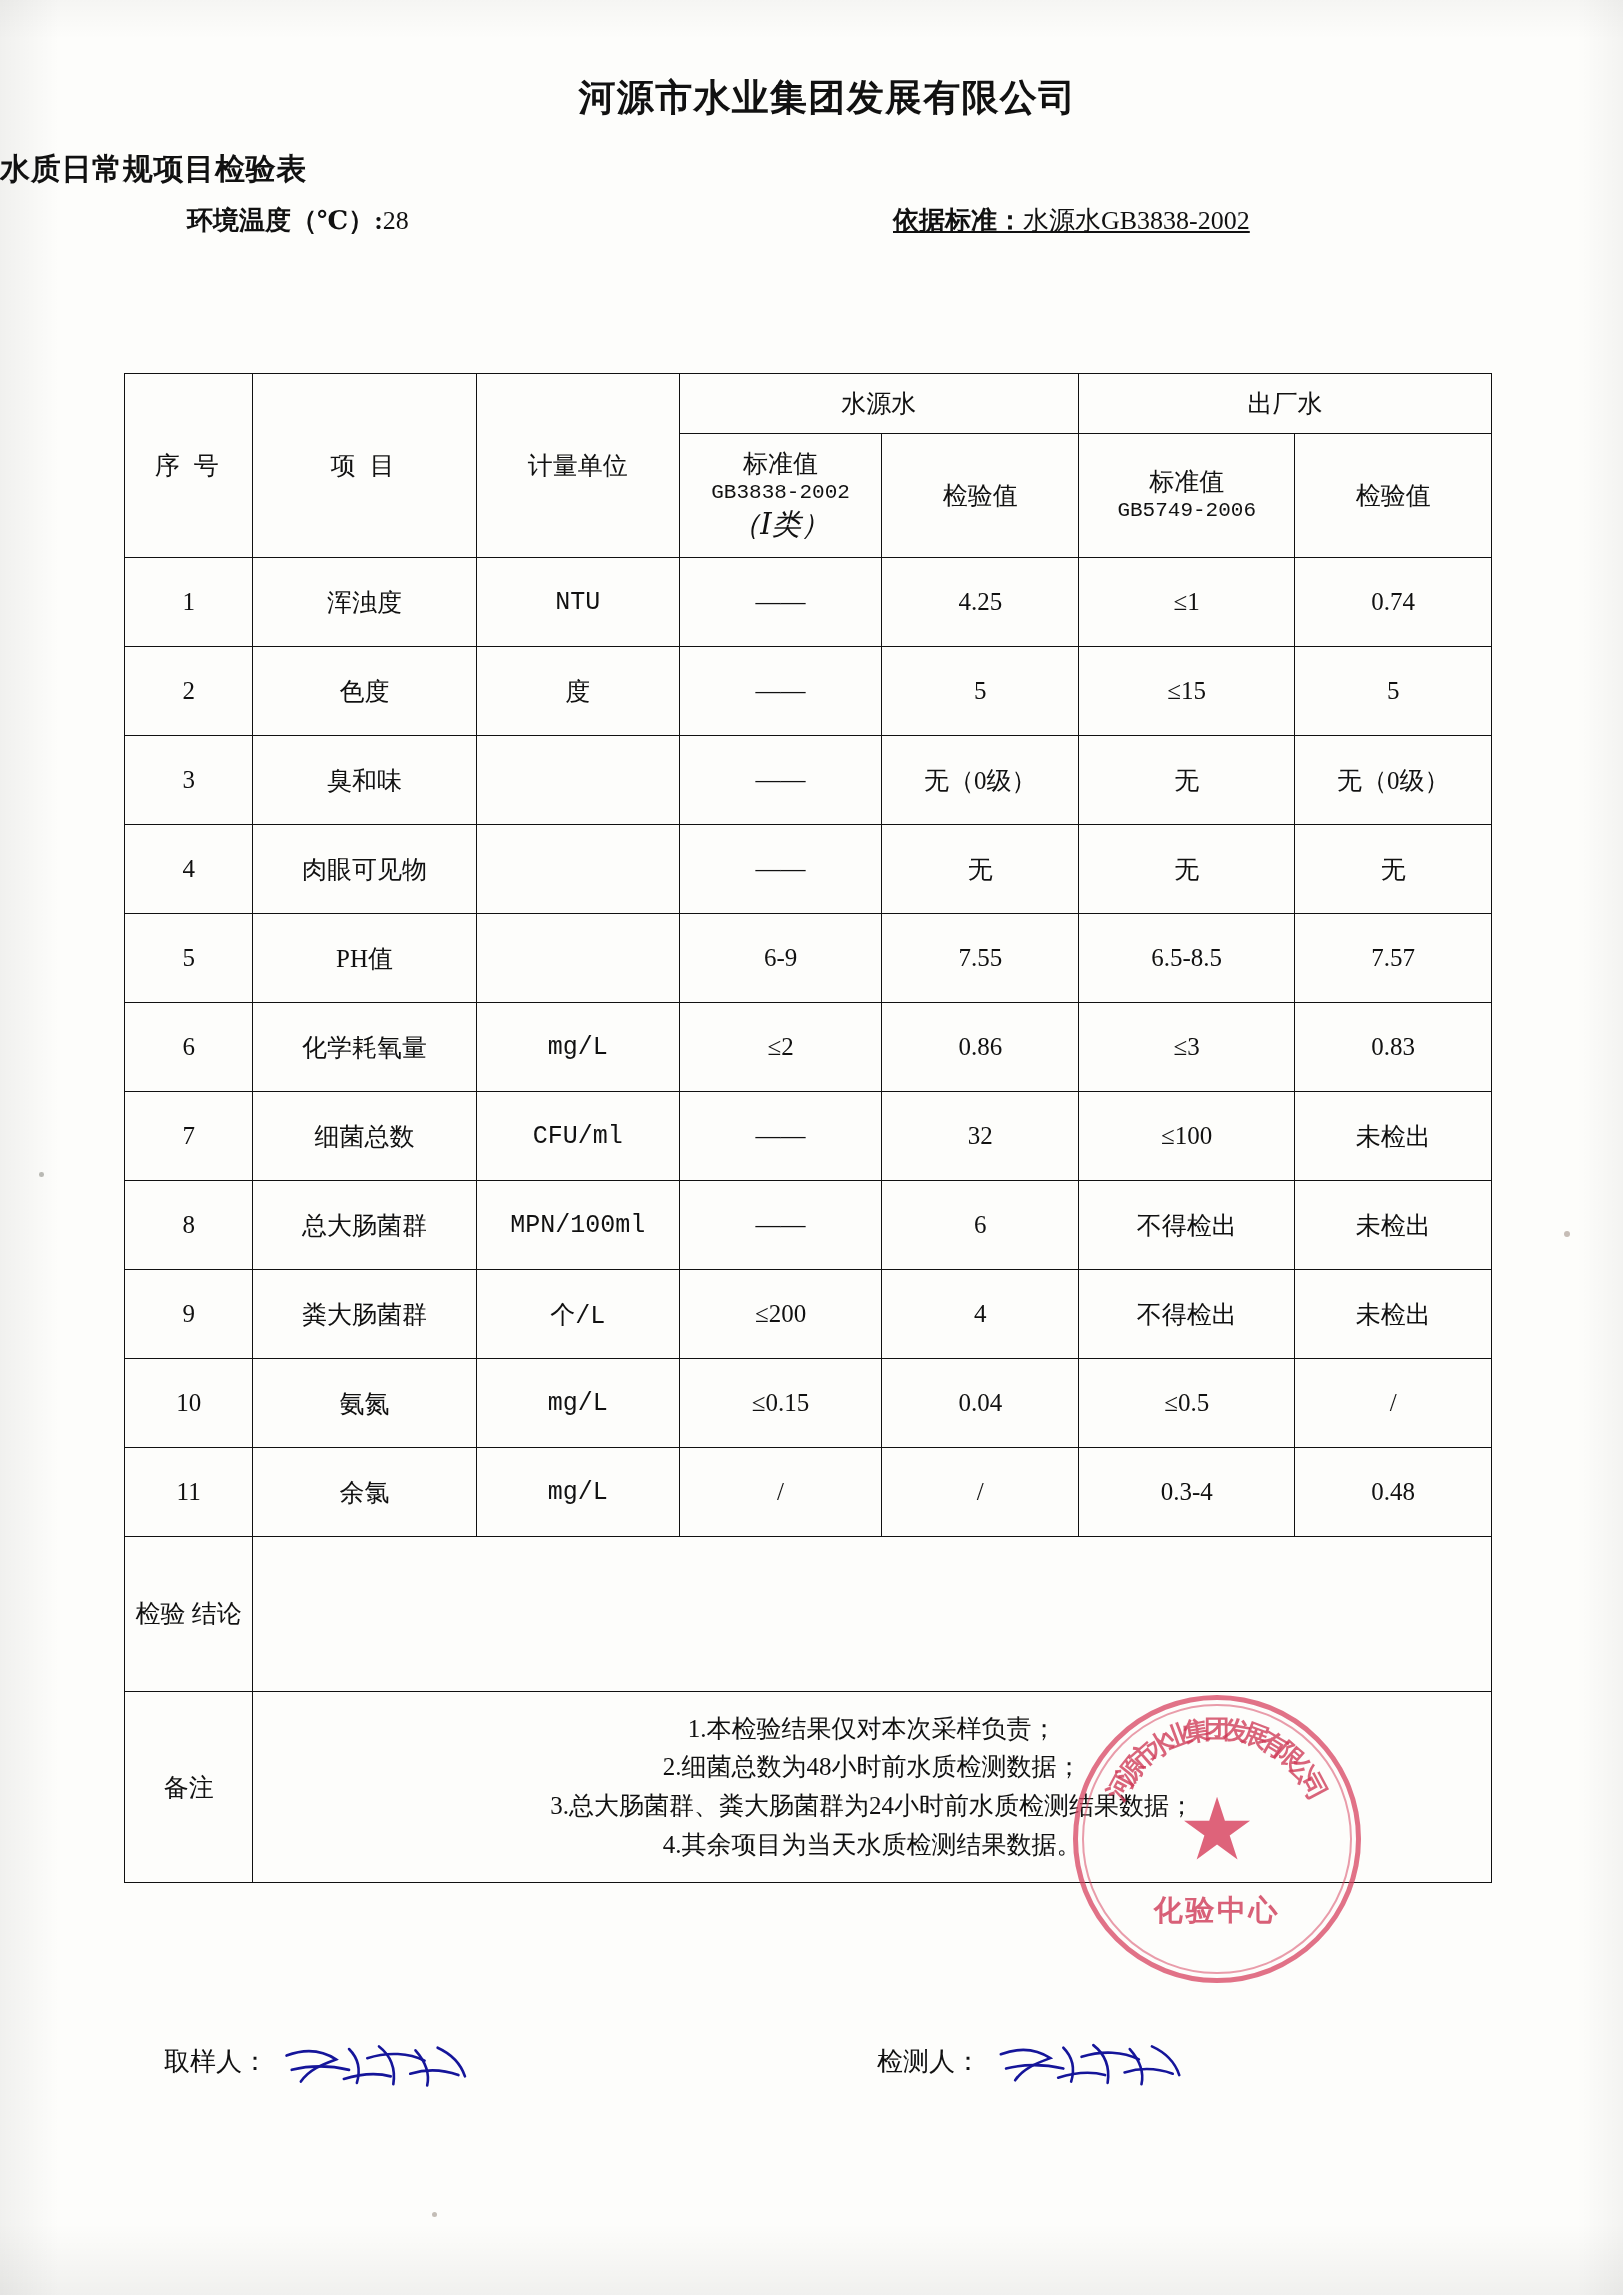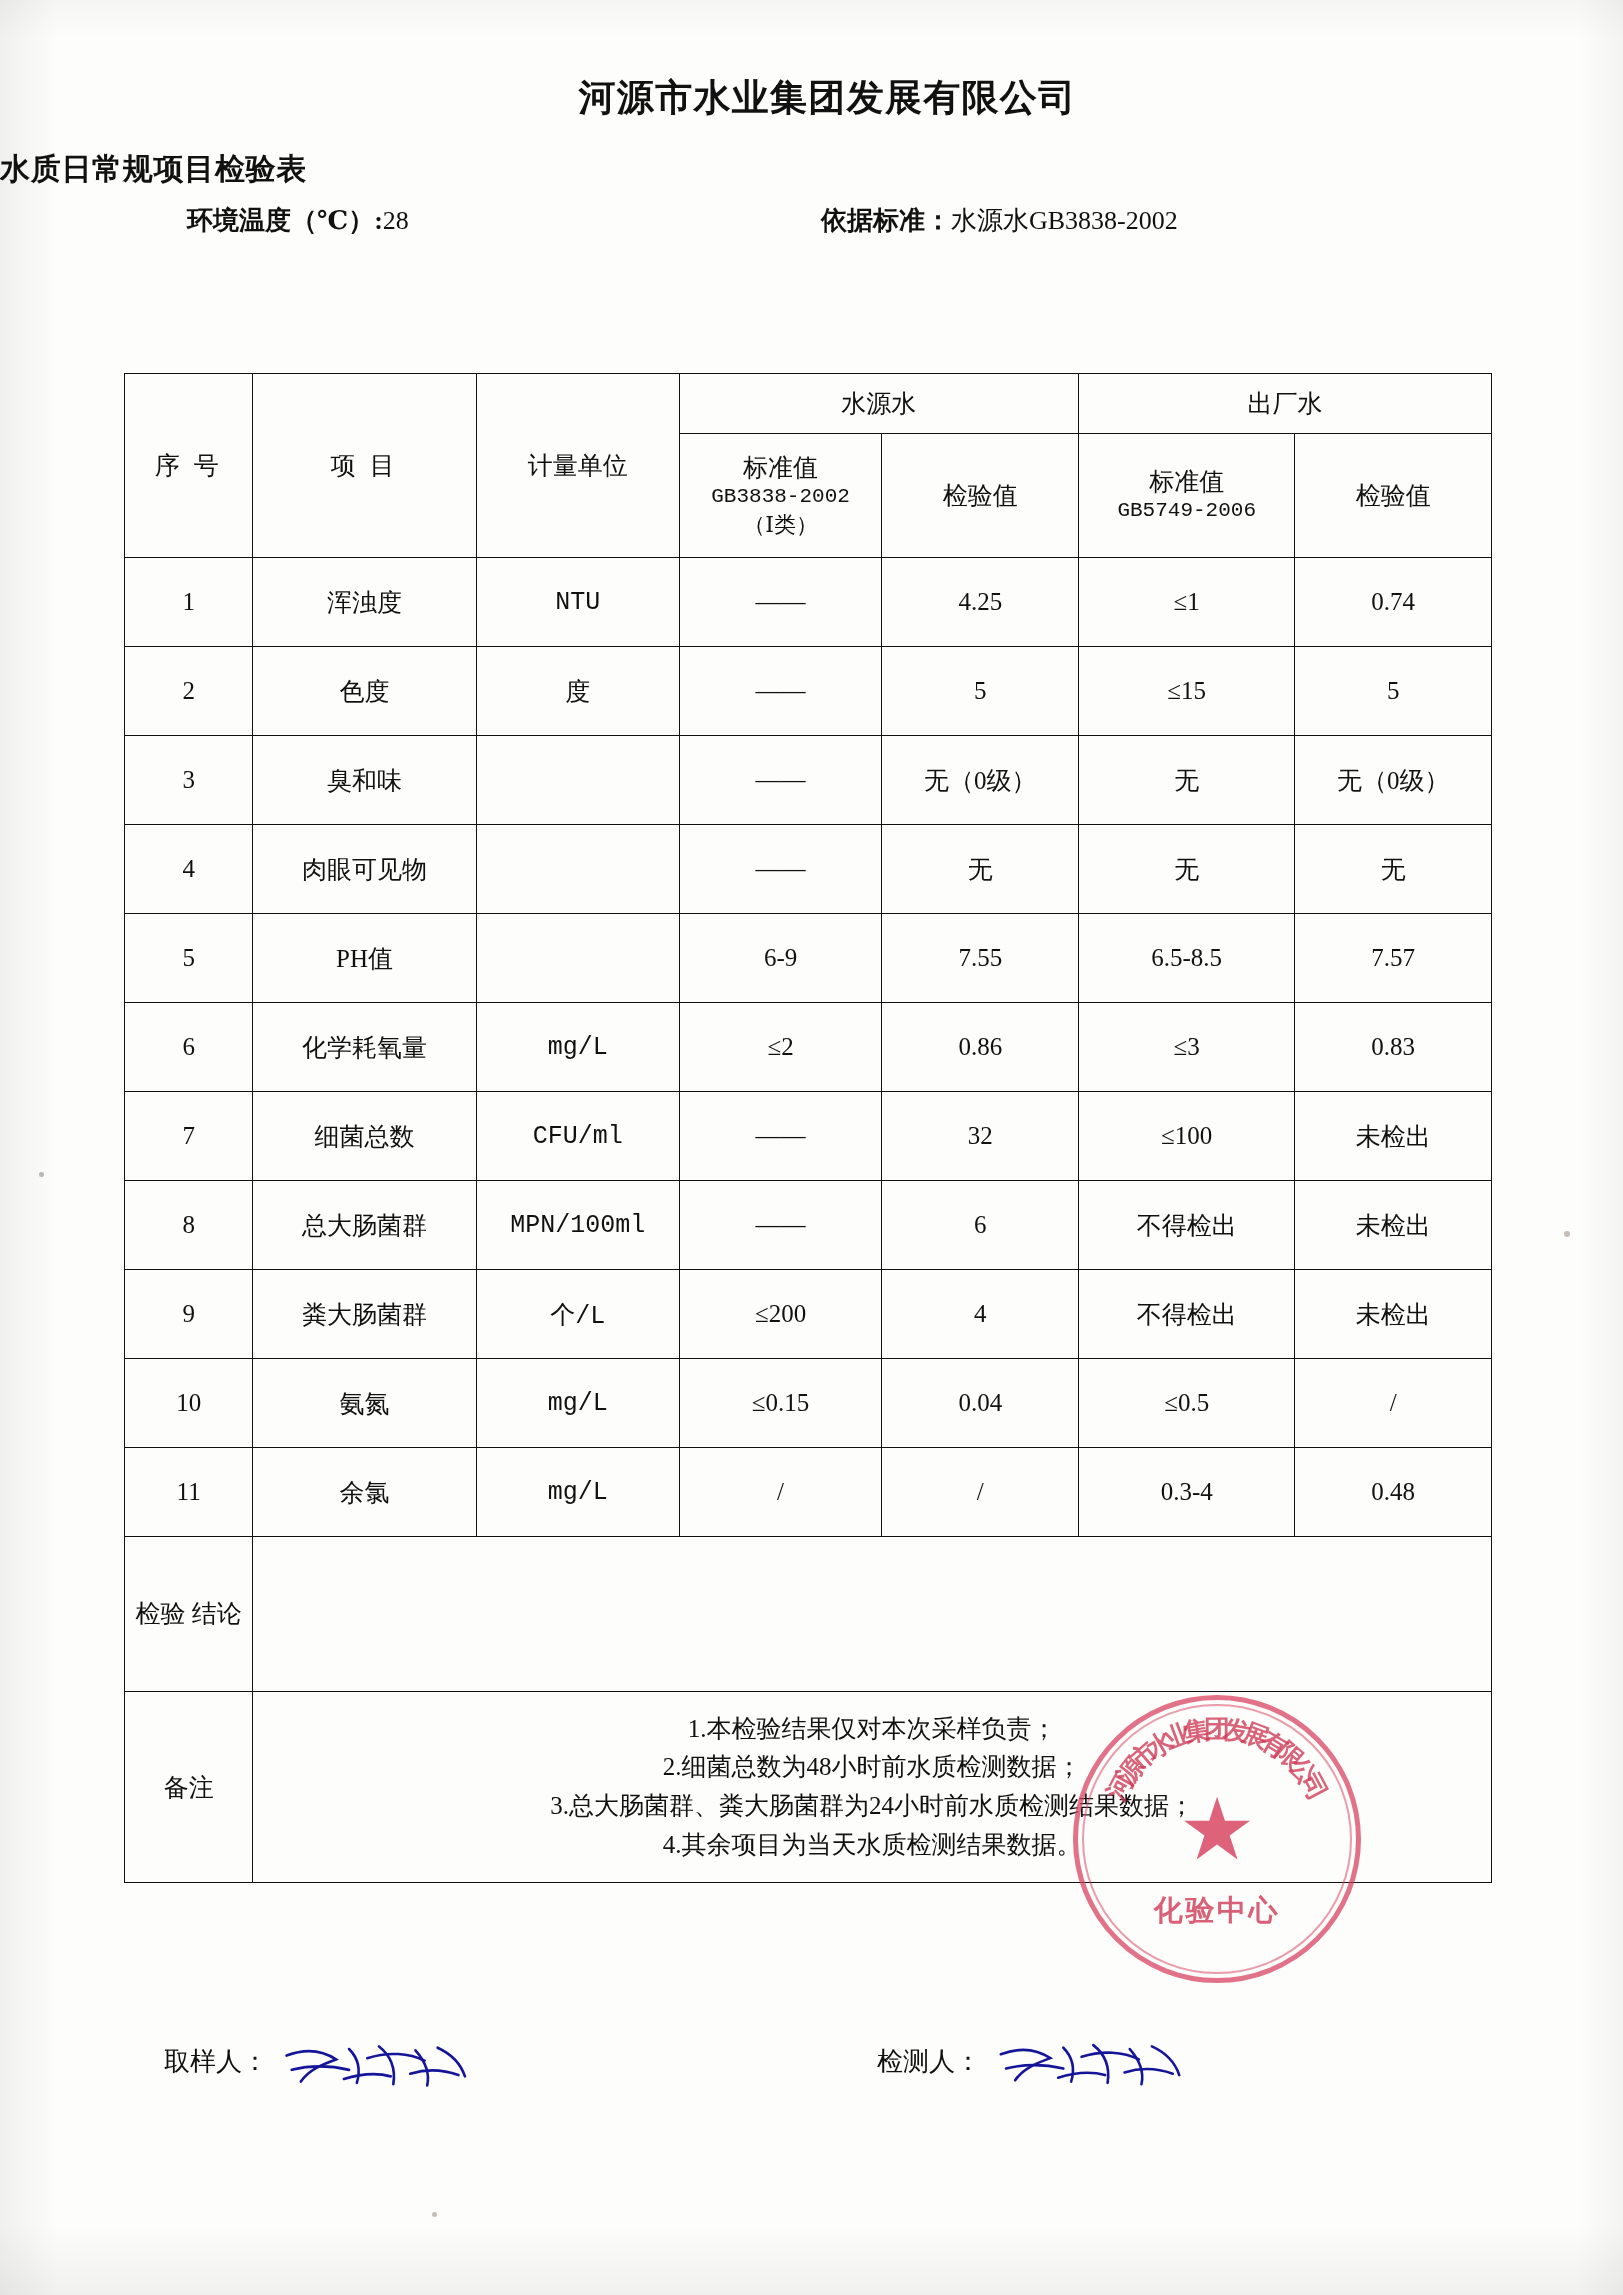--- a/index.html
+++ b/index.html
@@ -65,23 +65,24 @@
   }
   .meta-row {
     position: relative;
     height: 56px;
     white-space: nowrap;
   }
   .meta-label { font-weight: bold; }
   .meta-value { }
   .meta-right {
     position: absolute;
-    left: 634px;
+    left: 706px;
     top: 0;
     white-space: nowrap;
+    text-decoration: underline;
   }
   .meta-right2 {
     position: absolute;
     left: 864px;
     top: 0;
     white-space: nowrap;
   }
   .mono-val { font-family: "Liberation Serif", serif; }
 
   
@@ -106,21 +107,21 @@
   .col-unit   { width: 196px; }
   .col-std1   { width: 196px; }
   .col-val1   { width: 190px; }
   .col-std2   { width: 209px; }
   .col-val2   { width: 190px; }
 
   .grp-head { height: 60px; font-size: 26px; }
   .sub-head { height: 124px; }
   .sub-head .sh-line { display: block; line-height: 1.28; }
   .sh-small { font-size: 21px; font-family: "Liberation Mono", monospace; }
-  .sh-small2 { font-size: 22px; }
+  .sh-small2 { font-size: 29px; font-style: italic; }
   .rowspan-head { font-size: 26px; letter-spacing: 3.9px; }
   .item-cell { text-align: left; padding-left: 19.6px; font-size: 25px; }
   .data-row td { height: 88px; }
   .num-cell { font-family: "Liberation Serif", serif; }
   .unit-mono { font-family: "Liberation Mono", monospace; font-size: 23px; }
 
   .concl-row td { height: 154px; }
   .concl-label { line-height: 1.35; font-size: 25px; }
   .concl-body { text-align: left; position: relative; }
 

